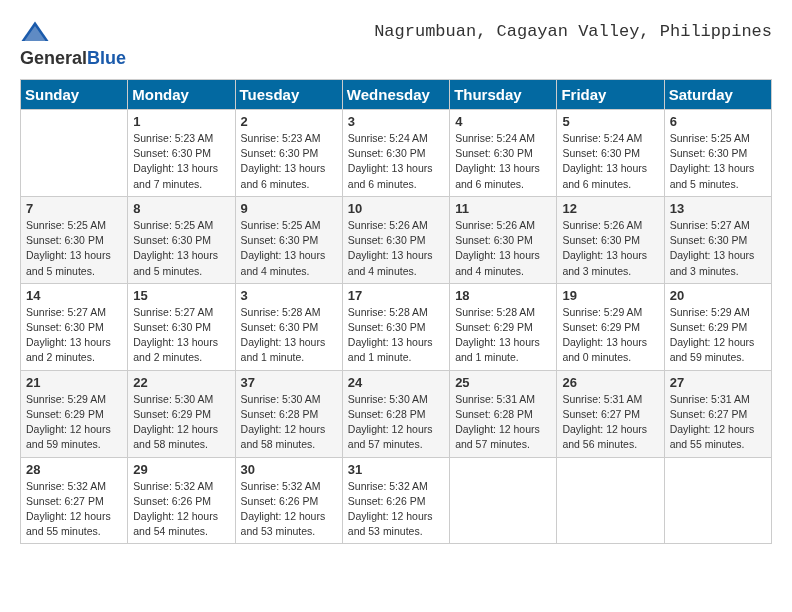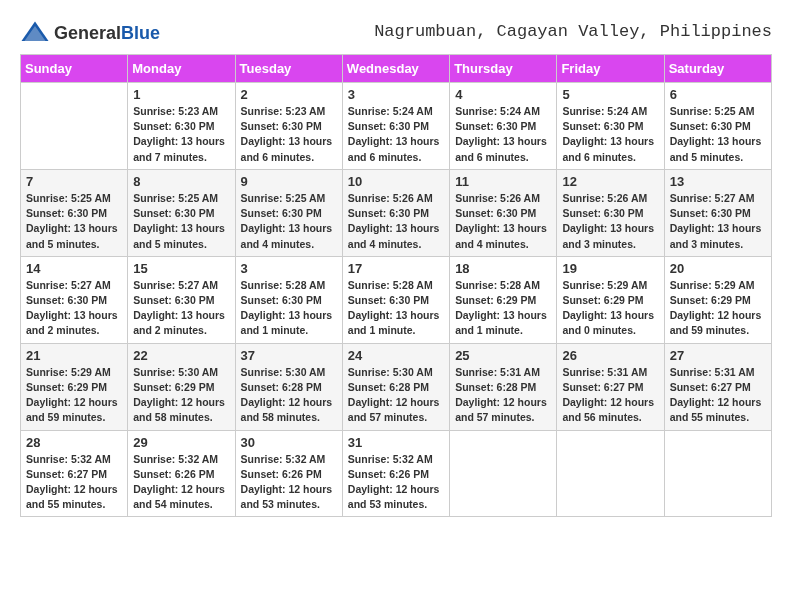--- a/index.html
+++ b/index.html
@@ -11,22 +11,23 @@
       padding: 20px;
     }
     .header-area {
       display: flex;
       justify-content: space-between;
       align-items: flex-start;
       margin-bottom: 10px;
     }
     .logo {
       display: flex;
-      align-items: flex-end;
+      align-items: flex-start;
       gap: 4px;
+      flex-direction: column;
     }
     .logo-text-general {
       font-size: 18px;
       font-weight: bold;
       color: #333;
     }
     .logo-text-blue {
       font-size: 18px;
       font-weight: bold;
       color: #1a5aab;
@@ -49,25 +50,25 @@
       color: #333;
       margin-top: 2px;
       font-family: Liberation Mono, monospace;
     }
     table {
       width: 100%;
       border-collapse: collapse;
       font-size: 11px;
     }
     th {
-      background-color: #d946ef;
+      background-color: #0369a1;
       color: #fff;
       padding: 6px 4px;
       text-align: left;
-      font-size: 13px;
+      font-size: 15px;
       font-weight: bold;
       border: 1px solid #ccc;
     }
     td {
       border: 1px solid #ccc;
       vertical-align: top;
       padding: 4px 5px;
       height: 80px;
       width: calc(100% / 7);
     }
@@ -75,21 +76,20 @@
       font-size: 13px;
       font-weight: bold;
       color: #333;
       display: block;
       margin-bottom: 2px;
     }
     .day-info {
       font-size: 10.5px;
       color: #333;
       line-height: 1.45;
-      font-weight: bold;
     }
     .empty-cell {
       background: #f9f9f9;
     }
     tr:nth-child(odd) td {
       background-color: #fff;
     }
     tr:nth-child(even) td {
       background-color: #f5f5f5;
     }

